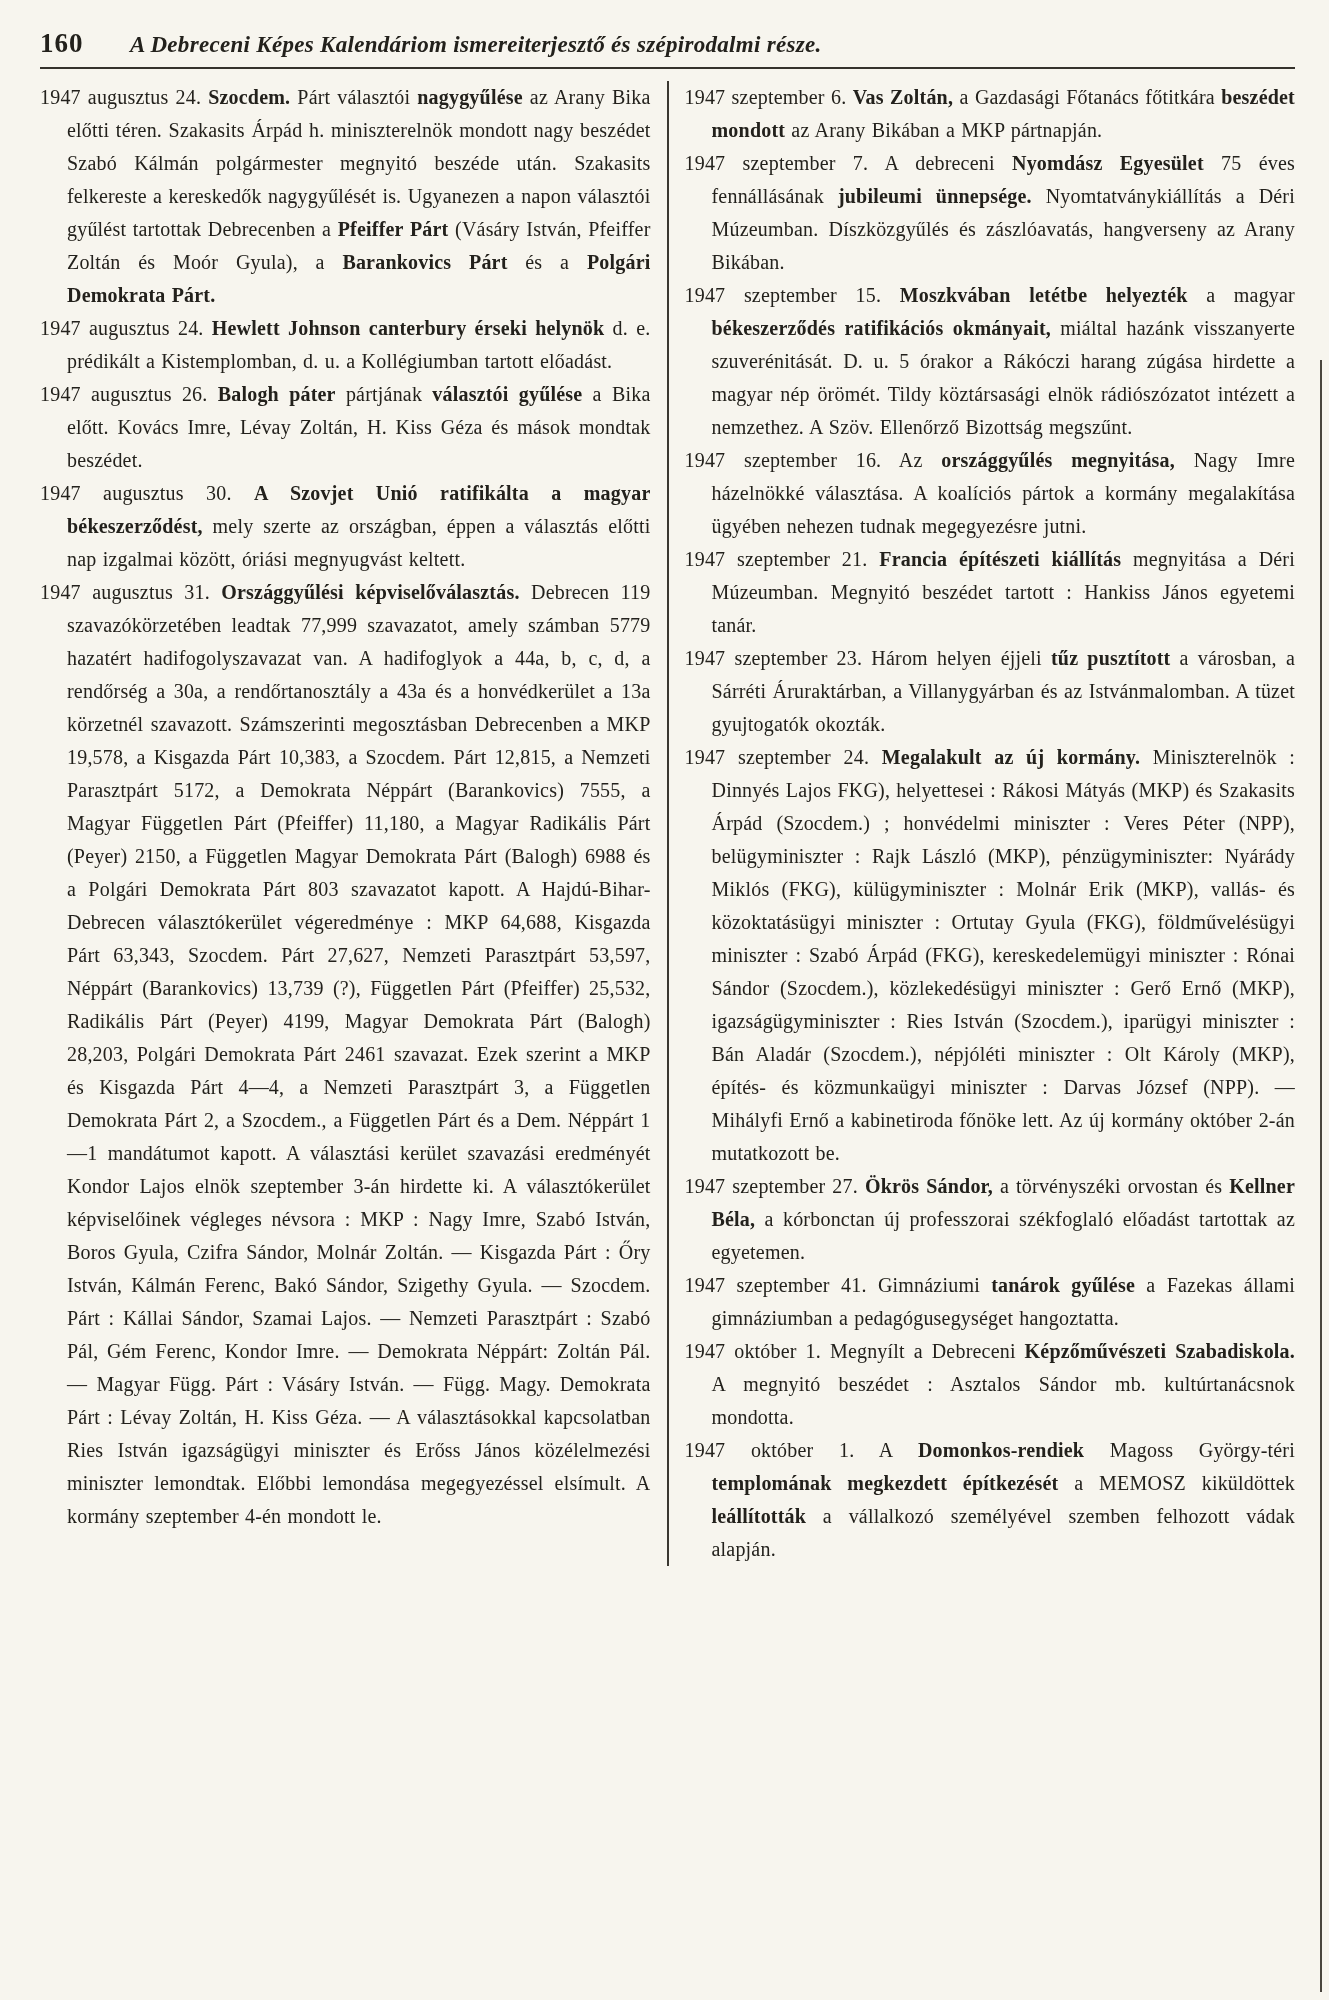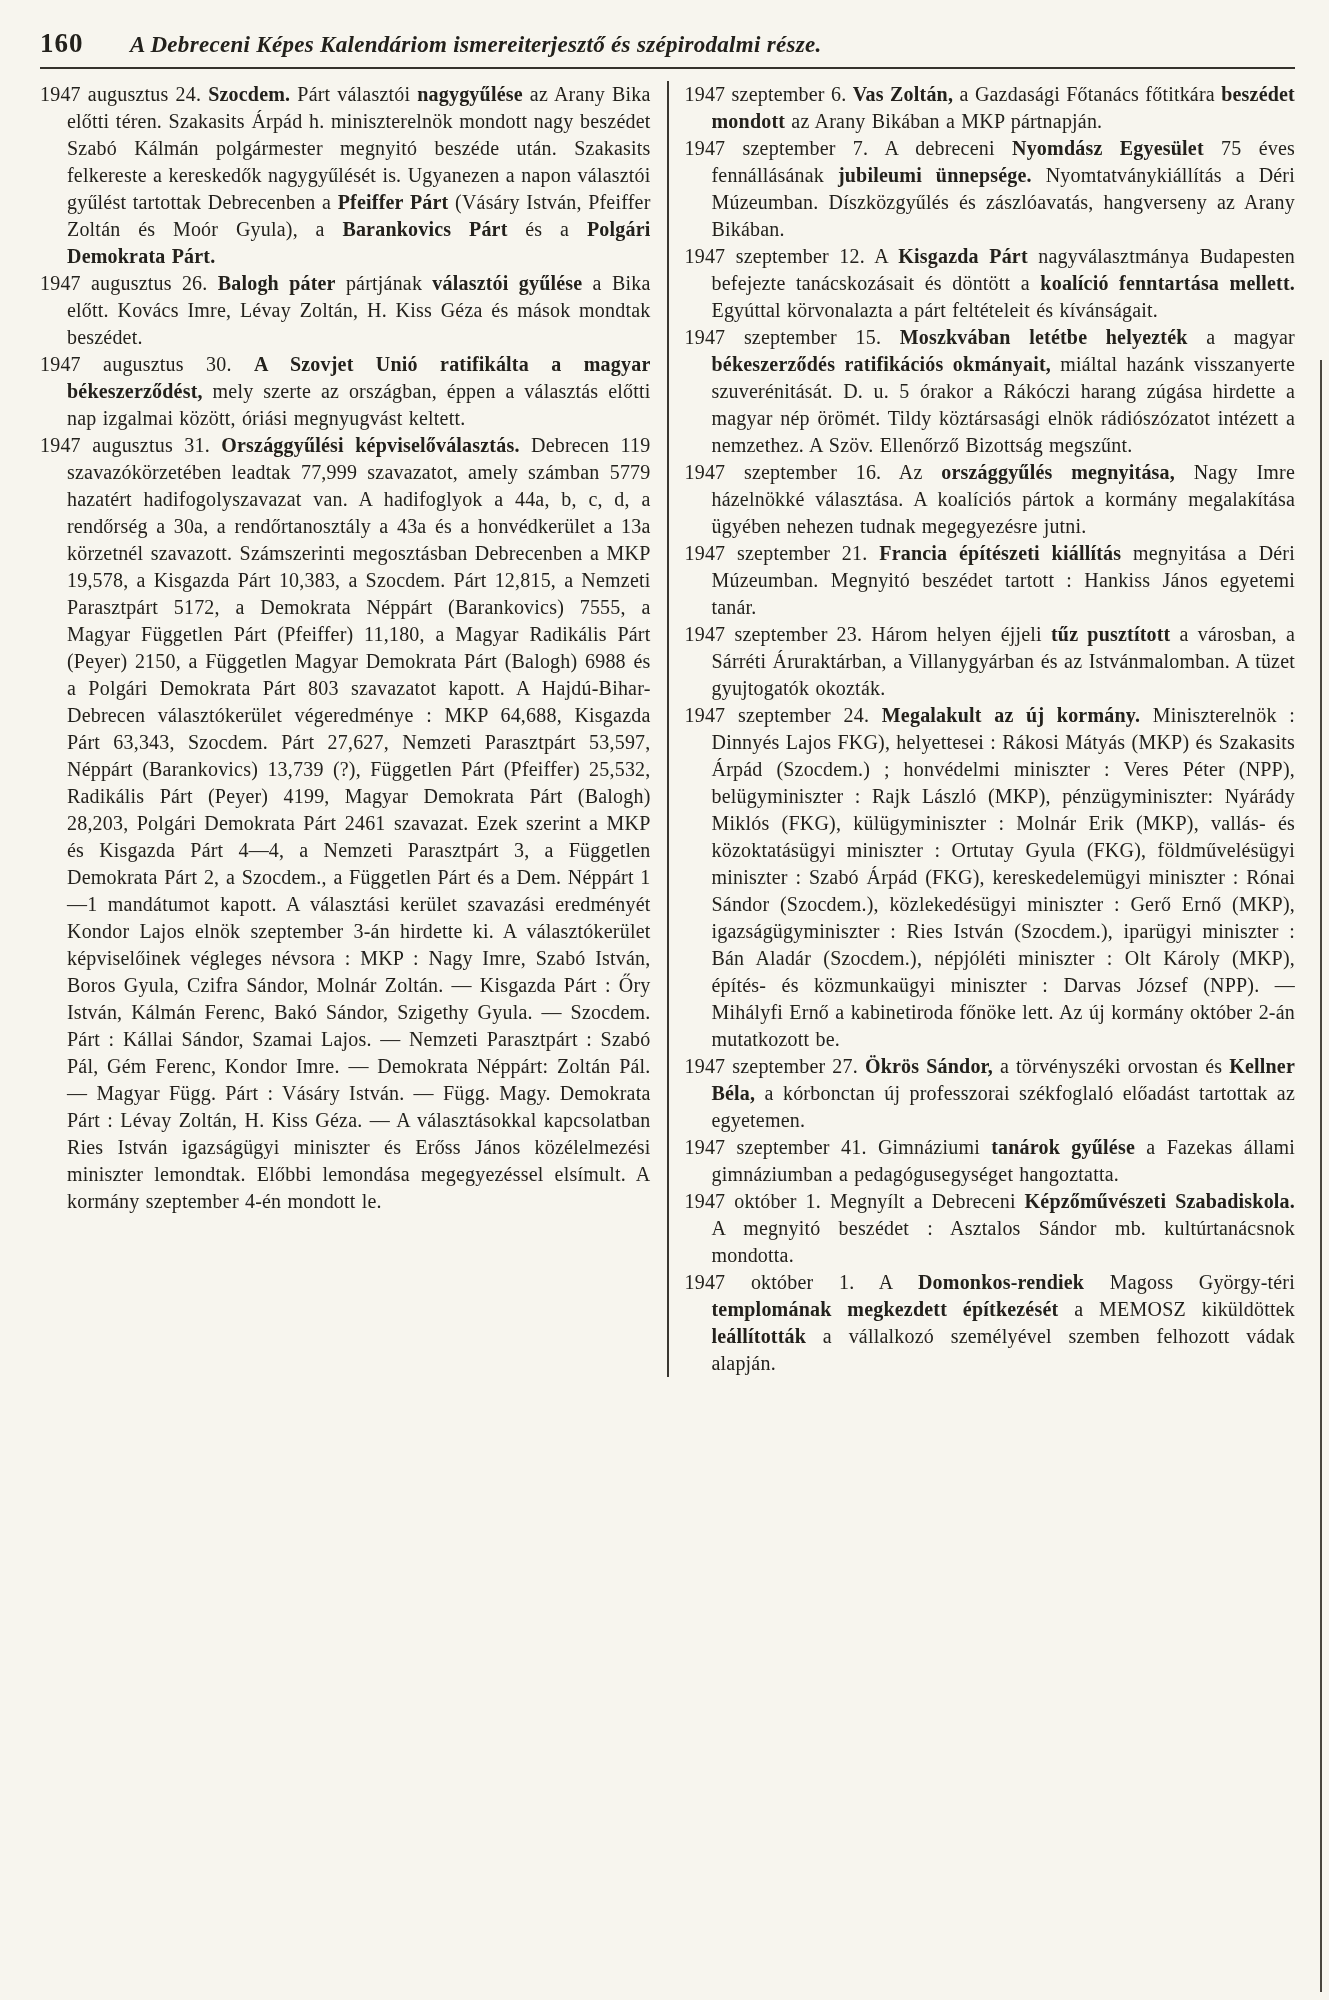--- a/index.html
+++ b/index.html
@@ -38,21 +38,21 @@
     letter-spacing: 0.3px;
     padding-right: 70px;
   }
   .columns {
     display: flex;
     align-items: stretch;
   }
   .col {
     flex: 1 1 0;
     font-size: 20px;
-    line-height: 27px;
+    line-height: 33px;
     word-spacing: 1px;
     letter-spacing: 0.2px;
   }
   .col-divider {
     width: 2px;
     background: #3a3731;
     margin: 0 16px;
   }
   p.entry {
     margin: 0;
@@ -78,29 +78,29 @@
 <div class="page">
 
   <header class="page-header">
     <span class="page-number">160</span>
     <span class="header-title">A Debreceni Képes Kalendáriom ismereiterjesztő és szépirodalmi része.</span>
   </header>
 
   <div class="columns">
     <div class="col">
         <p class="entry"><span>1947 augusztus 24. </span><span class="bold">Szocdem.</span><span> Párt választói </span><span class="bold">nagygyűlése</span><span> az Arany Bika előtti téren. Szakasits Árpád h. miniszterelnök mondott nagy beszédet Szabó Kálmán polgármester megnyitó beszéde után. Szakasits felkereste a kereskedők nagygyűlését is. Ugyanezen a napon választói gyűlést tartottak Debrecenben a </span><span class="bold">Pfeiffer Párt</span><span> (Vásáry István, Pfeiffer Zoltán és Moór Gyula), a </span><span class="bold">Barankovics Párt</span><span> és a </span><span class="bold">Polgári Demokrata Párt.</span></p>
+        <p class="entry"><span>1947 augusztus 24. </span><span class="bold">Hewlett Johnson canterbury érseki helynök</span><span> d. e. prédikált a Kistemplomban, d. u. a Kollégiumban tartott előadást.</span></p>
         <p class="entry"><span>1947 augusztus 26. </span><span class="bold">Balogh páter</span><span> pártjának </span><span class="bold">választói gyűlése</span><span> a Bika előtt. Kovács Imre, Lévay Zoltán, H. Kiss Géza és mások mondtak beszédet.</span></p>
         <p class="entry"><span>1947 augusztus 30. </span><span class="bold">A Szovjet Unió ratifikálta a magyar békeszerződést,</span><span> mely szerte az országban, éppen a választás előtti nap izgalmai között, óriási megnyugvást keltett.</span></p>
         <p class="entry"><span>1947 augusztus 31. </span><span class="bold">Országgyűlési képviselőválasztás.</span><span> Debrecen 119 szavazókörzetében leadtak 77,999 szavazatot, amely számban 5779 hazatért hadifogolyszavazat van. A hadifoglyok a 44a, b, c, d, a rendőrség a 30a, a rendőrtanosztály a 43a és a honvédkerület a 13a körzetnél szavazott. Számszerinti megosztásban Debrecenben a MKP 19,578, a Kisgazda Párt 10,383, a Szocdem. Párt 12,815, a Nemzeti Parasztpárt 5172, a Demokrata Néppárt (Barankovics) 7555, a Magyar Független Párt (Pfeiffer) 11,180, a Magyar Radikális Párt (Peyer) 2150, a Független Magyar Demokrata Párt (Balogh) 6988 és a Polgári Demokrata Párt 803 szavazatot kapott. A Hajdú-Bihar-Debrecen választókerület végeredménye : MKP 64,688, Kisgazda Párt 63,343, Szocdem. Párt 27,627, Nemzeti Parasztpárt 53,597, Néppárt (Barankovics) 13,739 (?), Független Párt (Pfeiffer) 25,532, Radikális Párt (Peyer) 4199, Magyar Demokrata Párt (Balogh) 28,203, Polgári Demokrata Párt 2461 szavazat. Ezek szerint a MKP és Kisgazda Párt 4—4, a Nemzeti Parasztpárt 3, a Független Demokrata Párt 2, a Szocdem., a Független Párt és a Dem. Néppárt 1—1 mandátumot kapott. A választási kerület szavazási eredményét Kondor Lajos elnök szeptember 3-án hirdette ki. A választókerület képviselőinek végleges névsora : MKP : Nagy Imre, Szabó István, Boros Gyula, Czifra Sándor, Molnár Zoltán. — Kisgazda Párt : Őry István, Kálmán Ferenc, Bakó Sándor, Szigethy Gyula. — Szocdem. Párt : Kállai Sándor, Szamai Lajos. — Nemzeti Parasztpárt : Szabó Pál, Gém Ferenc, Kondor Imre. — Demokrata Néppárt: Zoltán Pál. — Magyar Függ. Párt : Vásáry István. — Függ. Magy. Demokrata Párt : Lévay Zoltán, H. Kiss Géza. — A választásokkal kapcsolatban Ries István igazságügyi miniszter és Erőss János közélelmezési miniszter lemondtak. Előbbi lemondása megegyezéssel elsímult. A kormány szeptember 4-én mondott le.</span></p>
       </div>
     <div class="col-divider"></div>
     <div class="col">
         <p class="entry"><span>1947 szeptember 6. </span><span class="bold">Vas Zoltán,</span><span> a Gazdasági Főtanács főtitkára </span><span class="bold">beszédet mondott</span><span> az Arany Bikában a MKP pártnapján.</span></p>
         <p class="entry"><span>1947 szeptember 7. A debreceni </span><span class="bold">Nyomdász Egyesület</span><span> 75 éves fennállásának </span><span class="bold">jubileumi ünnepsége.</span><span> Nyomtatványkiállítás a Déri Múzeumban. Díszközgyűlés és zászlóavatás, hangverseny az Arany Bikában.</span></p>
-        <p class="entry"><span>1947 szeptember 12. A </span><span class="bold">Kisgazda Párt</span><span> nagyválasztmánya Budapesten befejezte tanácskozásait és döntött a </span><span class="bold">koalíció fenntartása mellett.</span><span> Egyúttal körvonalazta a párt feltételeit és kívánságait.</span></p>
         <p class="entry"><span>1947 szeptember 15. </span><span class="bold">Moszkvában letétbe helyezték</span><span> a magyar </span><span class="bold">békeszerződés ratifikációs okmányait,</span><span> miáltal hazánk visszanyerte szuverénitását. D. u. 5 órakor a Rákóczi harang zúgása hirdette a magyar nép örömét. Tildy köztársasági elnök rádiószózatot intézett a nemzethez. A Szöv. Ellenőrző Bizottság megszűnt.</span></p>
         <p class="entry"><span>1947 szeptember 16. Az </span><span class="bold">országgyűlés megnyitása,</span><span> Nagy Imre házelnökké választása. A koalíciós pártok a kormány megalakítása ügyében nehezen tudnak megegyezésre jutni.</span></p>
         <p class="entry"><span>1947 szeptember 21. </span><span class="bold">Francia építészeti kiállítás</span><span> megnyitása a Déri Múzeumban. Megnyitó beszédet tartott : Hankiss János egyetemi tanár.</span></p>
         <p class="entry"><span>1947 szeptember 23. Három helyen éjjeli </span><span class="bold">tűz pusztított</span><span> a városban, a Sárréti Áruraktárban, a Villanygyárban és az Istvánmalomban. A tüzet gyujtogatók okozták.</span></p>
         <p class="entry"><span>1947 szeptember 24. </span><span class="bold">Megalakult az új kormány.</span><span> Miniszterelnök : Dinnyés Lajos FKG), helyettesei : Rákosi Mátyás (MKP) és Szakasits Árpád (Szocdem.) ; honvédelmi miniszter : Veres Péter (NPP), belügyminiszter : Rajk László (MKP), pénzügyminiszter: Nyárády Miklós (FKG), külügyminiszter : Molnár Erik (MKP), vallás- és közoktatásügyi miniszter : Ortutay Gyula (FKG), földművelésügyi miniszter : Szabó Árpád (FKG), kereskedelemügyi miniszter : Rónai Sándor (Szocdem.), közlekedésügyi miniszter : Gerő Ernő (MKP), igazságügyminiszter : Ries István (Szocdem.), iparügyi miniszter : Bán Aladár (Szocdem.), népjóléti miniszter : Olt Károly (MKP), építés- és közmunkaügyi miniszter : Darvas József (NPP). — Mihályfi Ernő a kabinetiroda főnöke lett. Az új kormány október 2-án mutatkozott be.</span></p>
         <p class="entry"><span>1947 szeptember 27. </span><span class="bold">Ökrös Sándor,</span><span> a törvényszéki orvostan és </span><span class="bold">Kellner Béla,</span><span> a kórbonctan új professzorai székfoglaló előadást tartottak az egyetemen.</span></p>
         <p class="entry"><span>1947 szeptember 41. Gimnáziumi </span><span class="bold">tanárok gyűlése</span><span> a Fazekas állami gimnáziumban a pedagógusegységet hangoztatta.</span></p>
         <p class="entry"><span>1947 október 1. Megnyílt a Debreceni </span><span class="bold">Képzőművészeti Szabadiskola.</span><span> A megnyitó beszédet : Asztalos Sándor mb. kultúrtanácsnok mondotta.</span></p>
         <p class="entry"><span>1947 október 1. A </span><span class="bold">Domonkos-rendiek</span><span> Magoss György-téri </span><span class="bold">templomának megkezdett építkezését</span><span> a MEMOSZ kiküldöttek </span><span class="bold">leállították</span><span> a vállalkozó személyével szemben felhozott vádak alapján.</span></p>
       </div>

